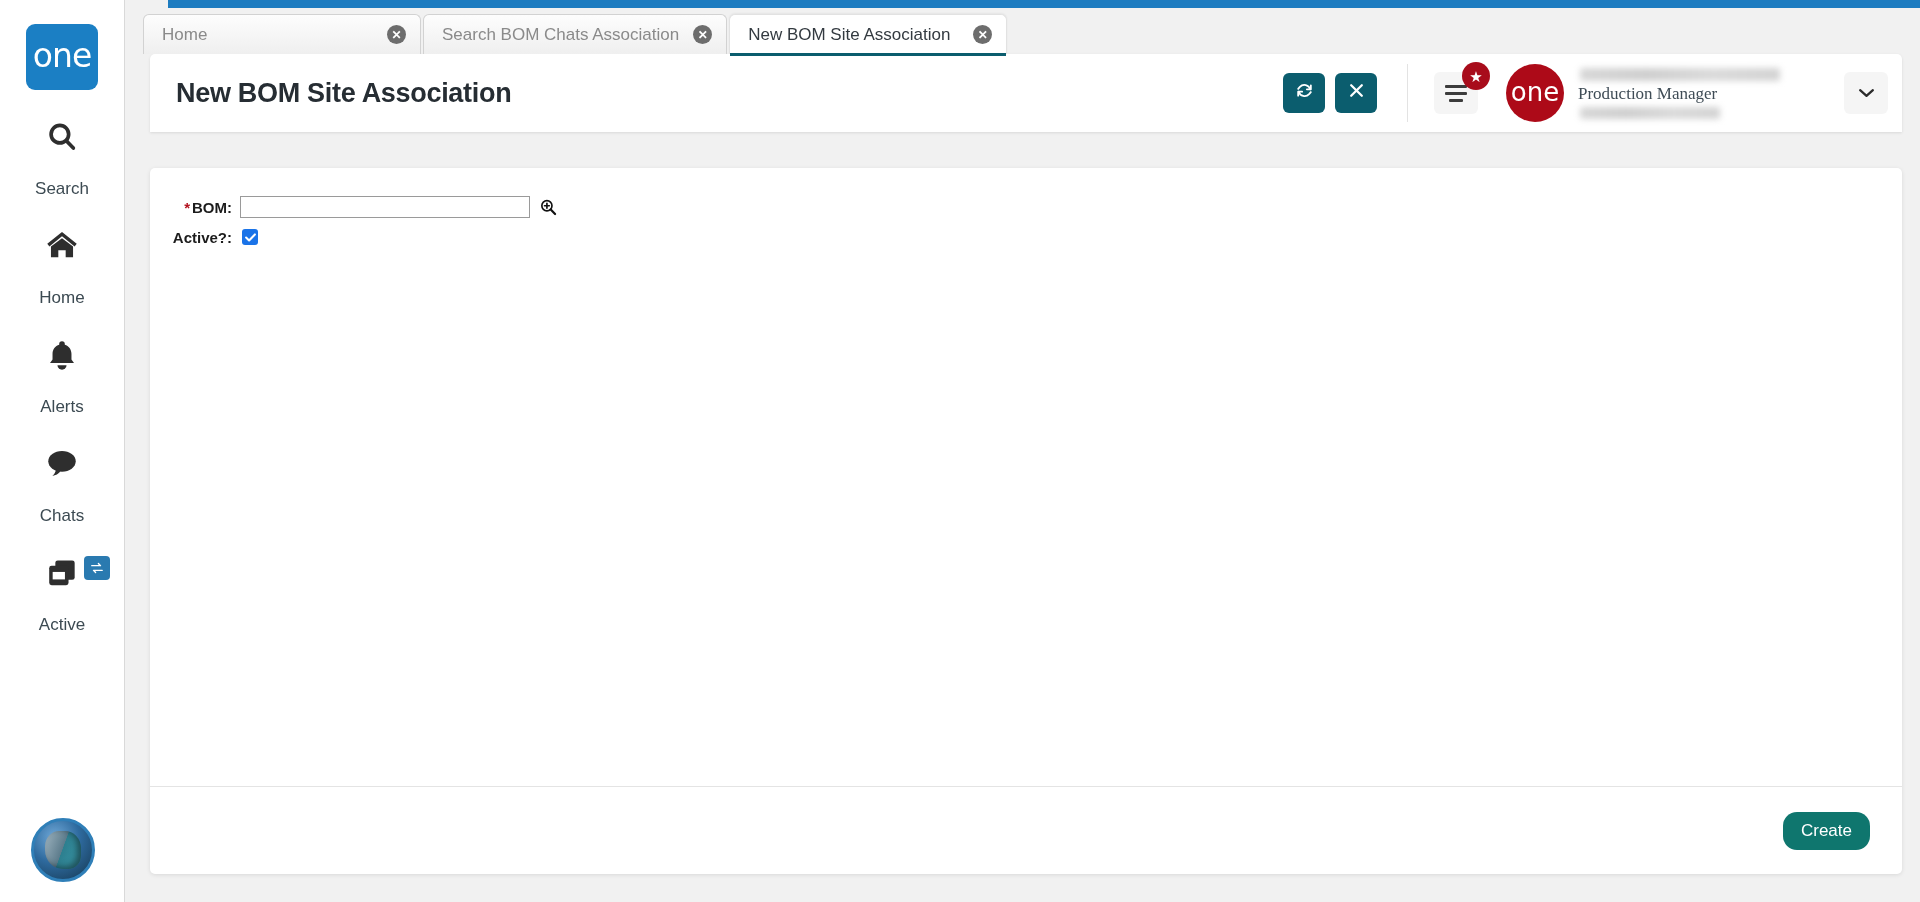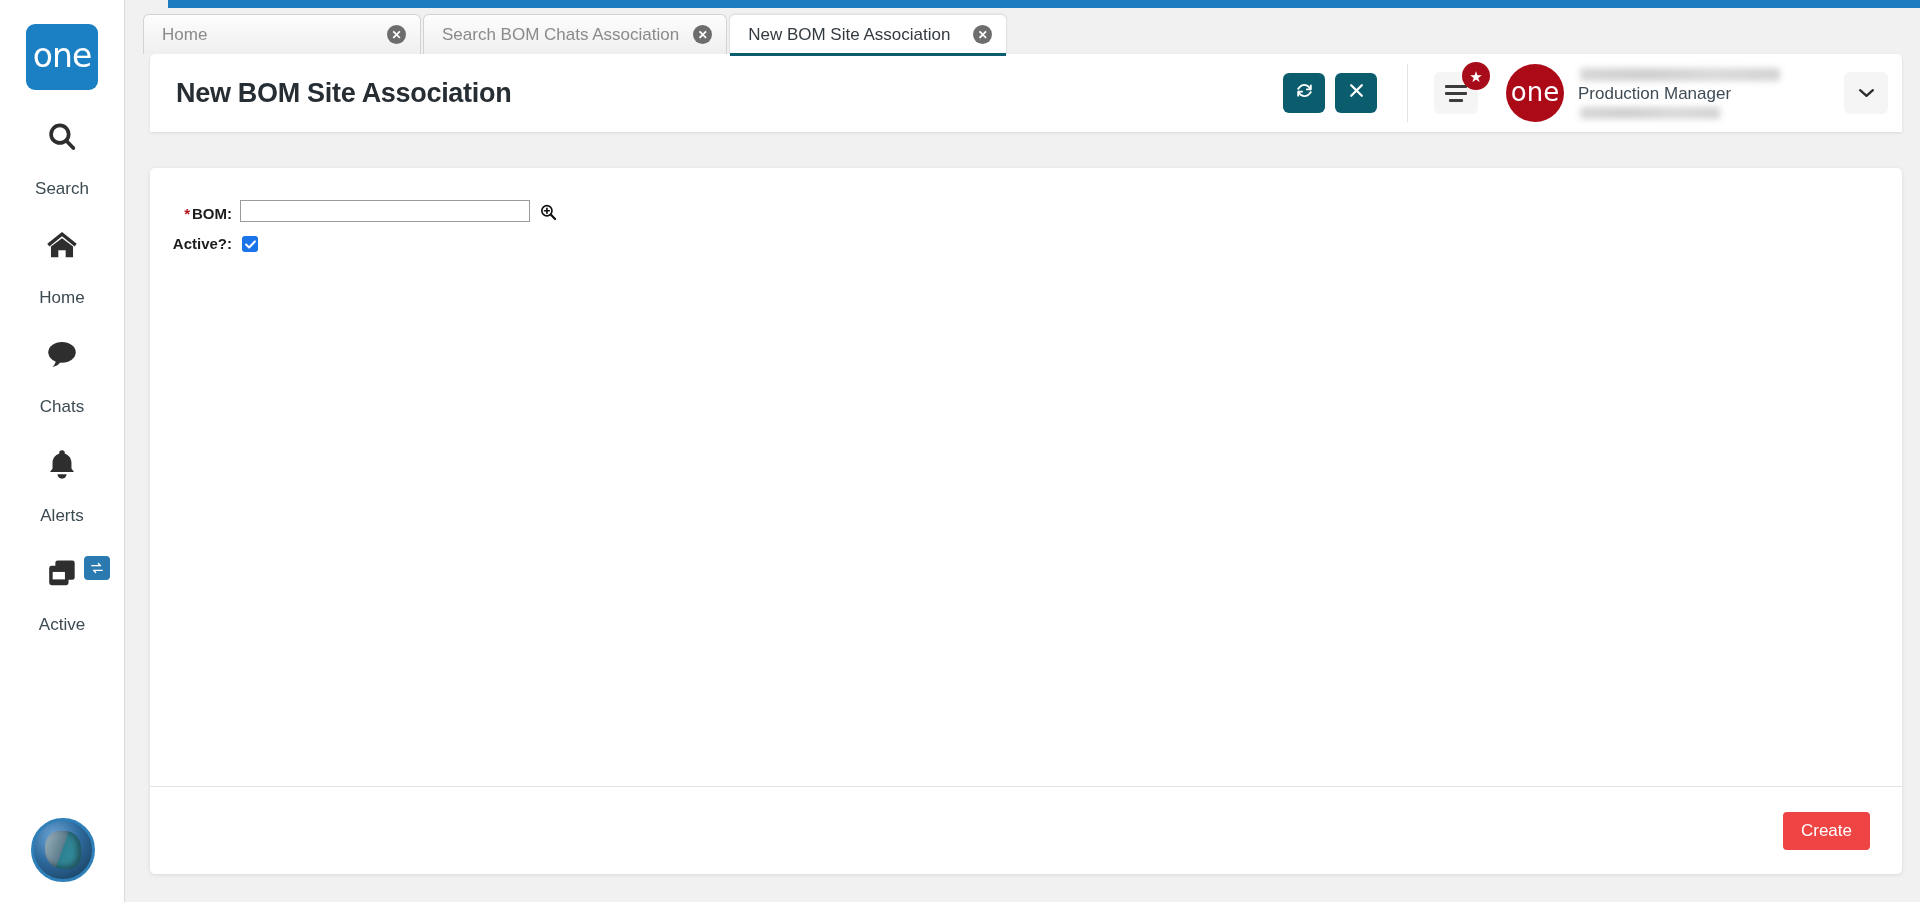--- a/index.html
+++ b/index.html
@@ -146,21 +146,21 @@
     background: #a80c1b; color: #ffffff;
     display: flex; align-items: center; justify-content: center;
     font-size: 15px; line-height: 1;
   }
   #org-logo {
     width: 58px; height: 58px; border-radius: 50%; background: #ad0a18;
     display: flex; align-items: center; justify-content: center;
     margin: 0 14px 0 28px; flex: 0 0 auto;
   }
   #org-logo .logo-word { color:#fff; font-size:26px; font-family:"DejaVu Sans", sans-serif; line-height:1; margin-top:-2px; }
-  #user-block { display: flex; flex-direction: column; justify-content: flex-end; width: 250px; }
+  #user-block { display: flex; flex-direction: column; justify-content: flex-end; width: 250px; font-family: Liberation Serif, serif; }
   .redact {
     background: linear-gradient(90deg,#d7d7d7,#cfcfcf,#dadada,#d3d3d3);
     filter: blur(3px); border-radius: 2px;
   }
   #redact-top { height: 13px; width: 200px; margin: 0 0 3px 2px; }
   #user-role { font-size: 17px; color: #3f4c56; line-height: 20px; }
   #redact-bottom { height: 12px; width: 140px; margin: 3px 0 0 2px; }
   #user-caret {
     width: 44px; height: 42px; background: #f5f5f5; border-radius: 6px; border: none;
     display: flex; align-items: center; justify-content: center;
@@ -169,21 +169,21 @@
 
   
   #content-panel {
     position: absolute; left: 150px; top: 168px; right: 18px; bottom: 28px;
     background: #ffffff; border-radius: 5px;
     box-shadow: 0 1px 4px rgba(0,0,0,.10);
     display: flex; flex-direction: column;
     z-index: 6;
   }
   #form-area { flex: 1 1 auto; padding: 24px 0 0 0; }
-  .form-row { display: flex; align-items: flex-end; height: 30px; margin-bottom: 0; }
+  .form-row { display: flex; align-items: center; height: 30px; margin-bottom: 0; }
   .form-label {
     width: 90px; text-align: right; padding-right: 8px;
     font-size: 15px; font-weight: bold; color: #1c1c1c;
     font-family: "Liberation Sans", sans-serif; white-space: nowrap;
   }
   .req-star { color: #b3121f; font-weight: bold; margin-right: 2px; }
   .form-input {
     width: 290px; height: 22px; border: 1px solid #9a9a9a; background: #ffffff;
     font-size: 14px; padding: 0 4px; font-family: "Liberation Sans", sans-serif;
     outline: none;
@@ -196,22 +196,22 @@
     width: 16px; height: 16px; border-radius: 3px; background: #1a73e8;
     display: flex; align-items: center; justify-content: center;
     color: #ffffff; font-size: 12px; cursor: pointer; margin-left: 2px;
   }
   #panel-footer {
     flex: 0 0 auto; height: 88px; border-top: 1px solid #e4e4e4;
     display: flex; align-items: center; justify-content: flex-end;
     padding-right: 32px;
   }
   #create-btn {
-    background: #ef4444; color: #ffffff; border: none; cursor: pointer;
-    font-size: 17px; padding: 9px 18px; border-radius: 4px;
+    background: #0f766e; color: #ffffff; border: none; cursor: pointer;
+    font-size: 17px; padding: 9px 18px; border-radius: 14px;
     font-family: "Liberation Sans", sans-serif;
   }
 </style>
 </head>
 <body>
 
 <div id="left-sidebar">
 
   <div id="brand-logo">
     <span class="logo-word">one</span>
@@ -233,36 +233,36 @@
         <path d="M12 2.2 1.6 10.4l1.5 1.9L12 5.2l8.9 7.1 1.5-1.9z"></path>
         <path d="M4.2 12.3V20h5.2v-5h5.2v5h5.2v-7.7L12 6.6z"></path>
       </svg>
     </span>
     <span class="nav-lbl">Home</span>
   </div>
 
 
   <div class="nav-item">
     <span class="nav-ico">
+      <svg width="32" height="34" viewBox="0 0 24 24" fill="#2e2e2e">
+        <path d="M12 1.6a2.1 2.1 0 0 1 2.1 2.1v.6c3 .85 5 3.5 5 6.7v4.4l1.9 2.6H3l1.9-2.6V11c0-3.2 2-5.85 5-6.7v-.6A2.1 2.1 0 0 1 12 1.6z"></path>
+        <path d="M8.6 19.6h6.8a3.4 3.4 0 0 1-6.8 0z"></path>
+      </svg>
+    </span>
+    <span class="nav-lbl">Alerts</span>
+  </div>
+
+  <div class="nav-item">
+    <span class="nav-ico">
       <svg width="36" height="32" viewBox="0 0 24 24" fill="#2e2e2e">
         <ellipse cx="12" cy="10" rx="10.3" ry="7.8"></ellipse>
         <path d="M7.6 15.5c-.4 2.8-1.6 4.4-2.8 5.5 2.4-.3 4.6-1.6 6-3.3z"></path>
       </svg>
     </span>
     <span class="nav-lbl">Chats</span>
-  </div>
-
-  <div class="nav-item">
-    <span class="nav-ico">
-      <svg width="32" height="34" viewBox="0 0 24 24" fill="#2e2e2e">
-        <path d="M12 1.6a2.1 2.1 0 0 1 2.1 2.1v.6c3 .85 5 3.5 5 6.7v4.4l1.9 2.6H3l1.9-2.6V11c0-3.2 2-5.85 5-6.7v-.6A2.1 2.1 0 0 1 12 1.6z"></path>
-        <path d="M8.6 19.6h6.8a3.4 3.4 0 0 1-6.8 0z"></path>
-      </svg>
-    </span>
-    <span class="nav-lbl">Alerts</span>
   </div>
 
   <div class="nav-item">
     <span class="nav-ico">
       <svg width="34" height="32" viewBox="0 0 24 24" fill="#2e2e2e">
         <rect x="7" y="2.6" width="14.5" height="14.5" rx="1.8"></rect>
         <rect x="2.4" y="6.6" width="14.5" height="14.5" rx="1.8"></rect>
         <rect x="5" y="11.2" width="9.2" height="5.6" fill="#fff"></rect>
       </svg>
     </span>

